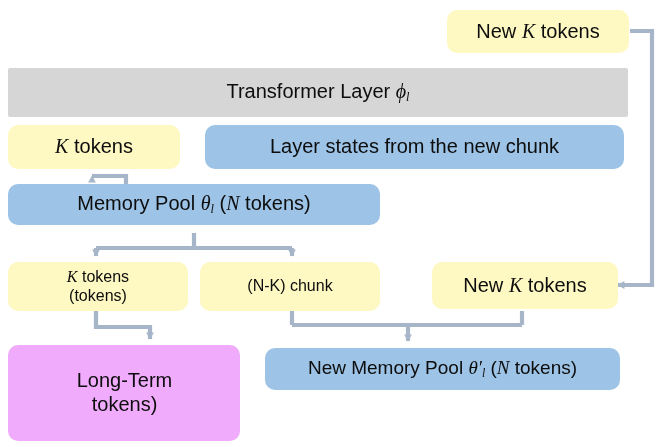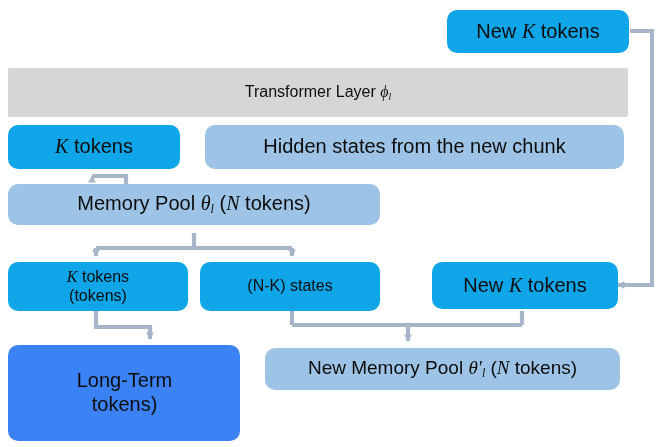--- a/index.html
+++ b/index.html
@@ -21,26 +21,26 @@
     display: flex;
     align-items: center;
     justify-content: center;
     text-align: center;
     color: #0d0d0d;
     line-height: 1.18;
     padding: 2px 6px;
   }
   .rounded { border-radius: 10px; }
   .sq { border-radius: 2px; }
-  .orange { background: #0ea5e9; }
+  .orange { background: #fef9c3; }
   .blue   { background: #9dc3e6; }
   .gray   { background: #d6d6d6; }
-  .yellow { background: #3b82f6; padding-left: 7px; }
+  .yellow { background: #f0abfc; padding-left: 7px; }
 
-  .t22 { font-size: 16px; }
+  .t22 { font-size: 20px; }
   .t20 { font-size: 20px; }
   .t19 { font-size: 19px; }
   .t16 { font-size: 16px; }
 
   .mi { font-style: italic; font-family: "Liberation Serif", serif; }
   .sub {
     font-size: 0.62em;
     vertical-align: -0.28em;
     font-style: italic;
     font-family: "Liberation Serif", serif;
@@ -100,34 +100,34 @@
 
   <div class="box sq gray t22" style="left:8px; top:68px; width:620px; height:49px;">
     <span>Transformer Layer&nbsp;<span class="mi">ϕ</span><span class="sub">l</span></span>
   </div>
 
   <div class="box rounded orange t20" style="left:8px; top:125px; width:172px; height:44px;">
     <span><span class="mi">K</span>&nbsp;tokens</span>
   </div>
 
   <div class="box rounded blue t20" style="left:205px; top:125px; width:419px; height:44px;">
-    <span>Hidden states from the new chunk</span>
+    <span>Layer states from the new chunk</span>
   </div>
 
   <div class="box rounded blue t20" style="left:8px; top:184px; width:372px; height:41px;">
     <span>Memory Pool&nbsp;<span class="mi">θ</span><span class="sub">l</span>&nbsp;(<span class="mi">N</span>&nbsp;tokens)</span>
   </div>
 
   <div class="box rounded orange twoline t16" style="left:8px; top:262px; width:180px; height:49px;">
     <span><span class="mi">K</span>&nbsp;tokens</span>
     <span>(tokens)</span>
   </div>
 
   <div class="box rounded orange twoline t16" style="left:200px; top:262px; width:180px; height:49px;">
-    <span>(N-K) states</span>
+    <span>(N-K) chunk</span>
   </div>
 
   <div class="box rounded orange t20" style="left:432px; top:262px; width:186px; height:47px;">
     <span>New&nbsp;<span class="mi">K</span>&nbsp;tokens</span>
   </div>
 
   <div class="box rounded yellow twoline t20" style="left:8px; top:345px; width:232px; height:96px;">
     <span>Long-Term</span>
     <span>tokens)</span>
   </div>

